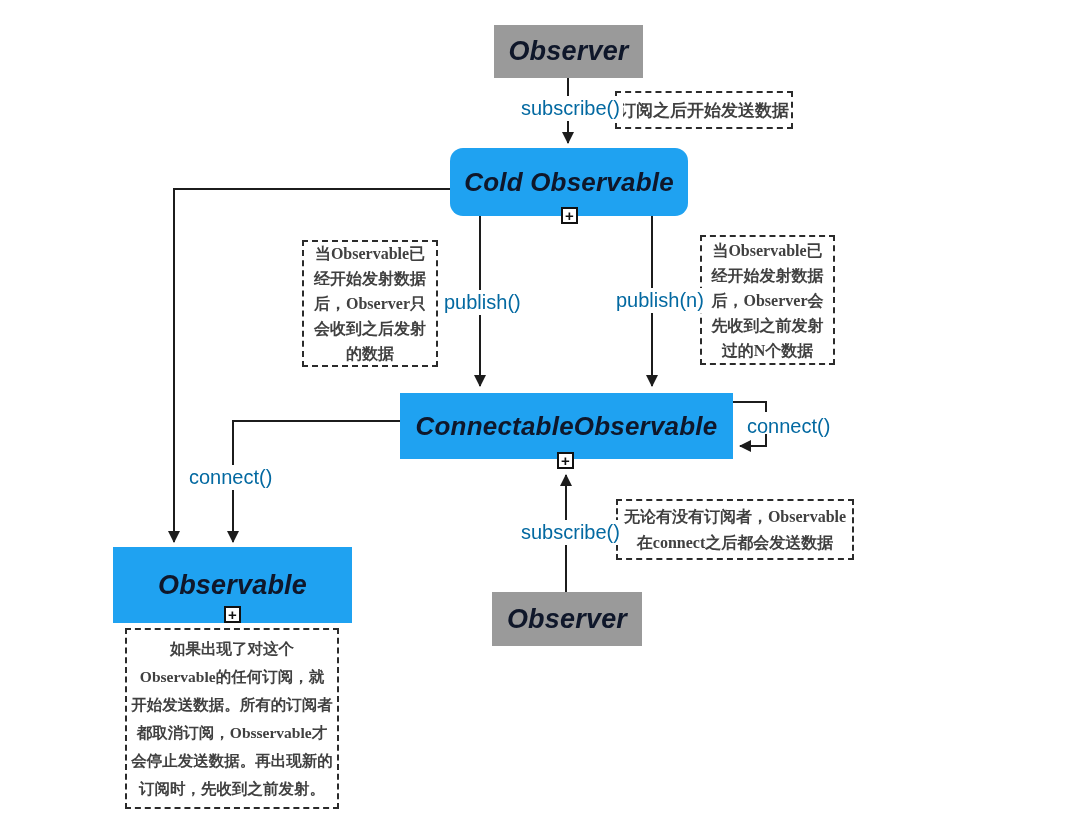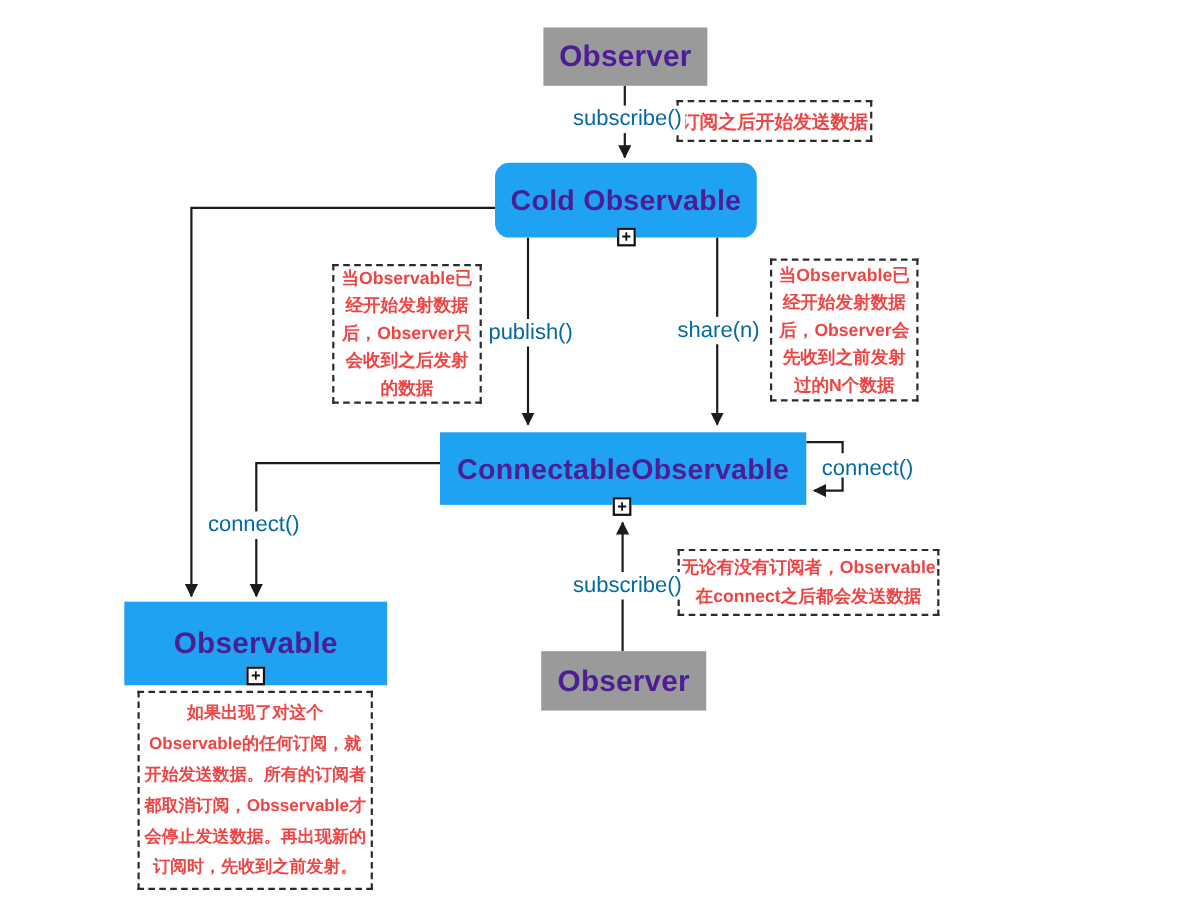--- a/index.html
+++ b/index.html
@@ -27,23 +27,24 @@
     stroke: var(--line);
     stroke-width: 2;
     fill: none;
   }
   .node {
     position: absolute;
     z-index: 2;
     display: flex;
     align-items: center;
     justify-content: center;
-    color: #4c1d95;
+    color: #0f172a;
     font-weight: bold;
     letter-spacing: 0.2px;
+    font-style: italic;
   }
   .node.blue { background: var(--blue); }
   .node.gray { background: var(--gray); }
   #node-observer-top    { left: 494px; top: 25px;  width: 149px; height: 53px; font-size: 27px; }
   #node-cold            { left: 450px; top: 148px; width: 238px; height: 68px; font-size: 26px; border-radius: 13px; }
   #node-connectable     { left: 400px; top: 393px; width: 333px; height: 66px; font-size: 26px; }
   #node-observable      { left: 113px; top: 547px; width: 239px; height: 76px; font-size: 27px; }
   #node-observer-bottom { left: 492px; top: 592px; width: 150px; height: 54px; font-size: 27px; }
 
   .expand {
@@ -80,27 +81,28 @@
   #lbl-share            { left: 14px;  top: 319px; font-size: 19px; }
   #lbl-refcount         { left: 186px; top: 465px; }
   #lbl-connect          { left: 744px; top: 414px; background: transparent; }
   #lbl-subscribe-bottom { left: 518px; top: 520px; }
 
   .note {
     position: absolute;
     z-index: 2;
     border: 2px dashed #2b2b2b;
     background: #fff;
-    color: #ef4444;
+    color: #404040;
     font-weight: 600;
     text-align: center;
     white-space: pre-line;
     display: flex;
     align-items: center;
     justify-content: center;
+    font-family: Liberation Serif, serif;
   }
   #note-subscribe-top    { left: 615px; top: 91px;  width: 178px; height: 38px;  font-size: 17px; }
   #note-publish          { left: 302px; top: 240px; width: 136px; height: 127px; font-size: 16px; line-height: 25px; }
   #note-replay           { left: 700px; top: 235px; width: 135px; height: 130px; font-size: 16px; line-height: 25px; }
   #note-connect          { left: 818px; top: 387px; width: 241px; height: 87px;  font-size: 16px; line-height: 26px; }
   #note-subscribe-bottom { left: 616px; top: 499px; width: 238px; height: 61px;  font-size: 16px; line-height: 26px; }
   #note-observable       { left: 125px; top: 628px; width: 214px; height: 181px; font-size: 15.5px; line-height: 28px; }
 </style>
 </head>
 <body>
@@ -132,21 +134,21 @@
   <div class="node blue" id="node-observable">Observable</div>
 
   <div class="node gray" id="node-observer-bottom">Observer</div>
 
   <div class="expand" id="expand-cold">+</div>
   <div class="expand" id="expand-connectable">+</div>
   <div class="expand" id="expand-observable">+</div>
 
   <div class="elabel" id="lbl-subscribe-top">subscribe()</div>
   <div class="elabel" id="lbl-publish">publish()</div>
-  <div class="elabel" id="lbl-replay">share(n)</div>
+  <div class="elabel" id="lbl-replay">publish(n)</div>
   <div class="elabel" id="lbl-refcount">connect()</div>
   <div class="elabel" id="lbl-connect">connect()</div>
   <div class="elabel" id="lbl-subscribe-bottom">subscribe()</div>
 
   <div class="note" id="note-subscribe-top">订阅之后开始发送数据</div>
   <div class="note" id="note-publish">当Observable已
 经开始发射数据
 后，Observer只
 会收到之后发射
 的数据</div>

